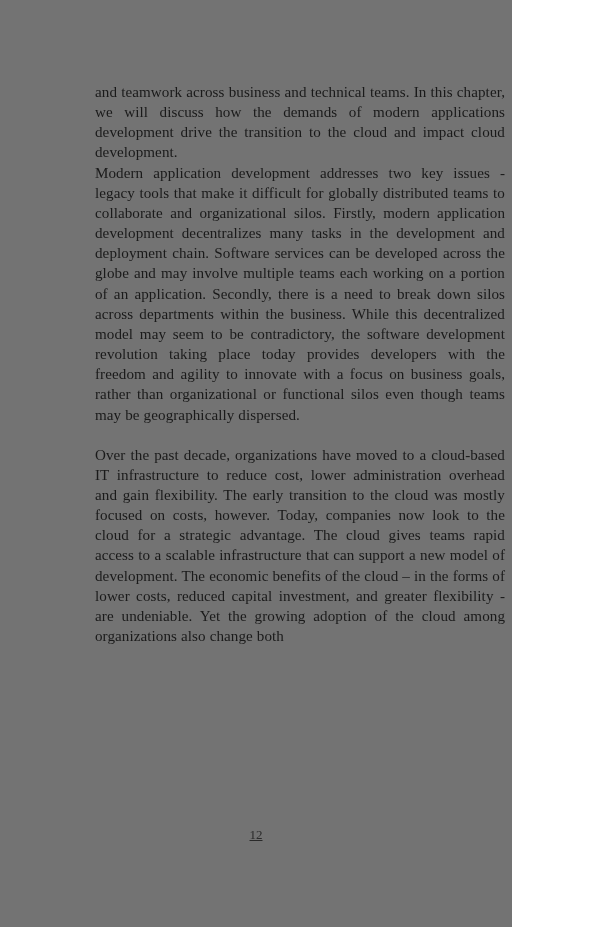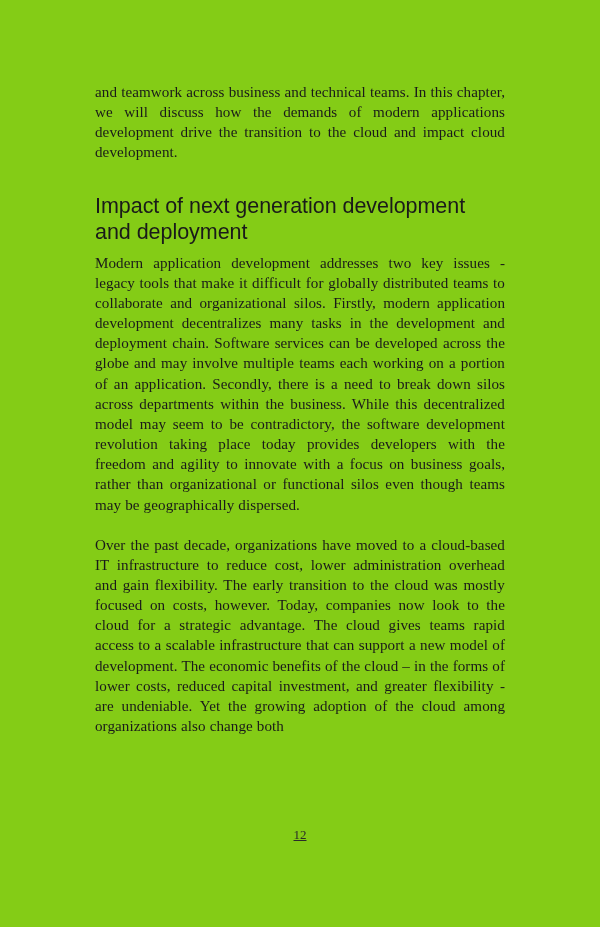--- a/index.html
+++ b/index.html
@@ -14,23 +14,23 @@
     color: #1a1a1a;
     position: relative;
     overflow: hidden;
     -webkit-font-smoothing: antialiased;
   }
 
   .page {
     position: absolute;
     left: 0;
     top: 0;
-    width: 600px;
+    width: 512px;
     height: 927px;
-    background: #84cc16;
+    background: #737373;
   }
 
   .text-column {
     position: absolute;
     left: 95px;
     top: 82px;
     width: 410px;
   }
 
   p.body-para {
@@ -79,21 +79,20 @@
 </style>
 </head>
 <body>
 
 <div class="page">
 
   <div class="text-column">
 
     <p class="body-para">and teamwork across business and technical teams. In this chapter, we will discuss how the demands of modern applications development drive the transition to the cloud and impact cloud development.</p>
 
-    <h2 class="section-heading">Impact of next generation development and deployment</h2>
 
     <p class="body-para">Modern application development addresses two key issues - legacy tools that make it difficult for globally distributed teams to collaborate and organizational silos. Firstly, modern application development decentralizes many tasks in the development and deployment chain. Software services can be developed across the globe and may involve multiple teams each working on a portion of an application. Secondly, there is a need to break down silos across departments within the business. While this decentralized model may seem to be contradictory, the software development revolution taking place today provides developers with the freedom and agility to innovate with a focus on business goals, rather than organizational or functional silos even though teams may be geographically dispersed.</p>
 
     <p class="body-para gap-before">Over the past decade, organizations have moved to a cloud-based IT infrastructure to reduce cost, lower administration overhead and gain flexibility. The early transition to the cloud was mostly focused on costs, however. Today, companies now look to the cloud for a strategic advantage. The cloud gives teams rapid access to a scalable infrastructure that can support a new model of development. The economic benefits of the cloud – in the forms of lower costs, reduced capital investment, and greater flexibility - are undeniable. Yet the growing adoption of the cloud among organizations also change both</p>
 
   </div>
 
   <div class="page-number">12</div>
 
 </div>

